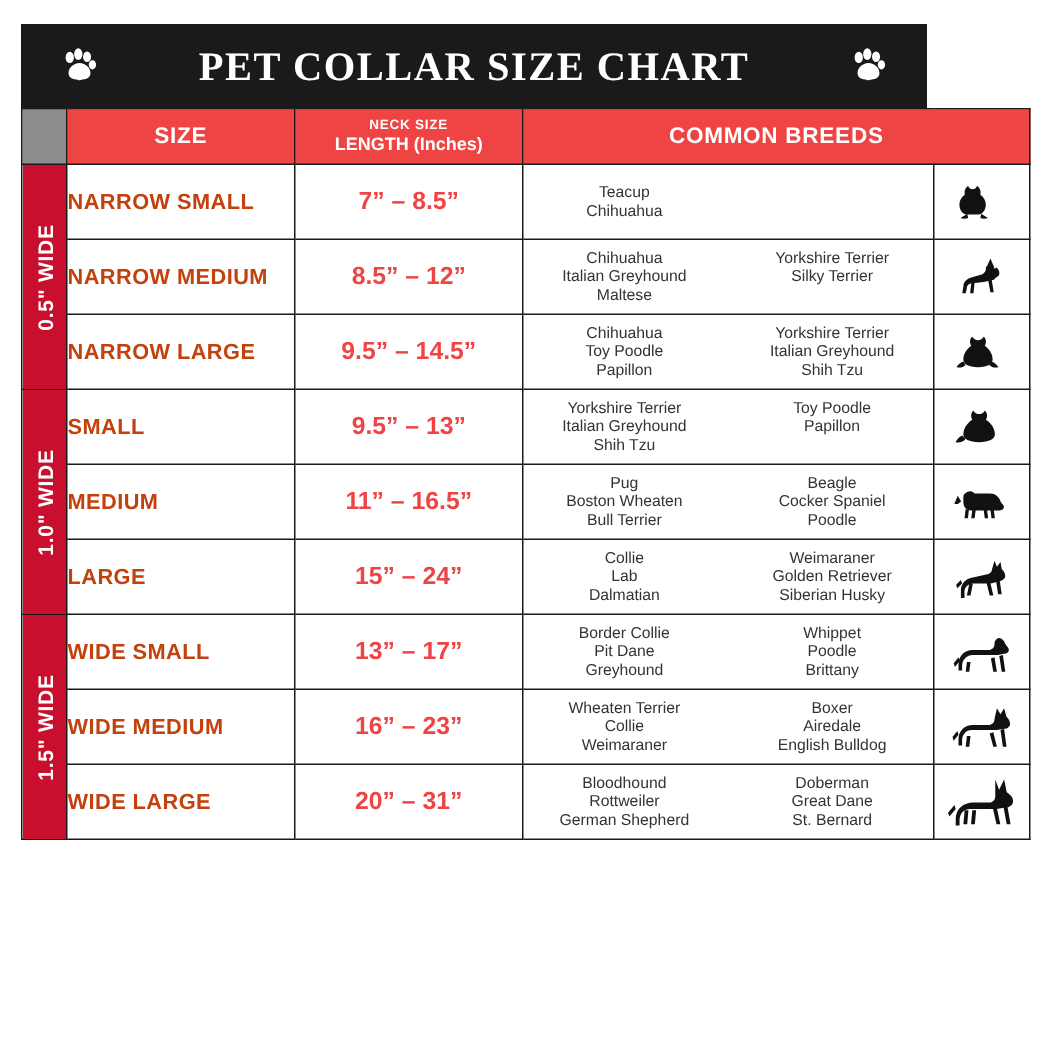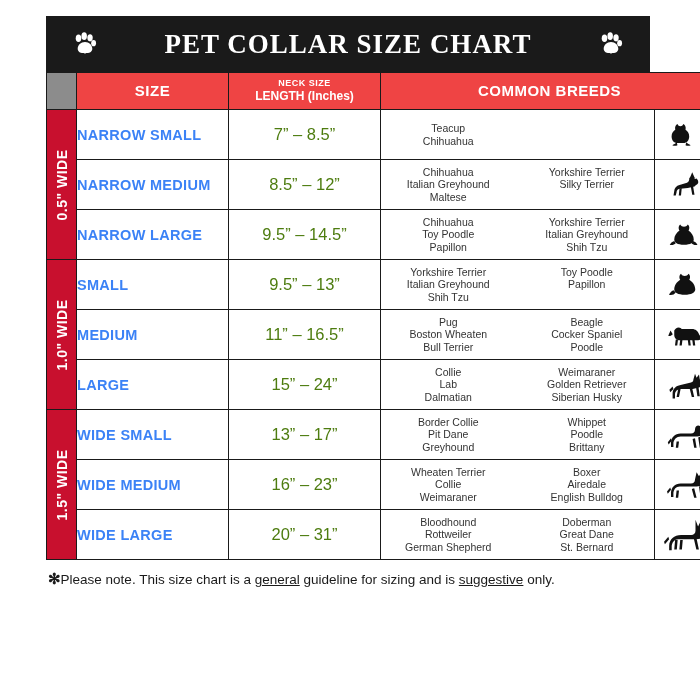--- a/index.html
+++ b/index.html
@@ -13,21 +13,20 @@
     font-family: "Liberation Sans", sans-serif;
     overflow: hidden;
   }
   .page {
     position: relative;
     width: 632px;
     height: 700px;
     background: #ffffff;
     box-sizing: border-box;
     padding: 16px 14px 10px 14px;
-    margin-left: 32px;
   }
 
   
   .header {
     position: relative;
     height: 56px;
     background: #1a1a1a;
     display: flex;
     align-items: center;
     justify-content: center;
@@ -109,28 +108,28 @@
     white-space: nowrap;
     color: #ffffff;
     font-size: 14px;
     font-weight: bold;
     letter-spacing: 0.5px;
   }
 
   .cell-size {
     font-size: 14.5px;
     font-weight: bold;
-    color: #3b82f6;
+    color: #c2410c;
     padding-left: 10px;
     letter-spacing: 0.3px;
   }
   .cell-length {
     font-size: 16.5px;
-    font-weight: normal;
-    color: #4d7c0f;
+    font-weight: bold;
+    color: #ef4444;
     text-align: center;
     font-family: "Liberation Sans", sans-serif;
   }
   .cell-breeds {
     padding: 4px 2px 4px 6px;
   }
   .breed-cols {
     display: flex;
     gap: 4px;
     text-align: center;
@@ -446,18 +445,15 @@
             <path d="M19 26l-1 11h-3l1-11zM25 26l-1 11h-3l1-11zM41 23l3 14h-3l-3-13zM49 20l3 17h-3l-3-16z" fill="#111"></path>
             <path d="M8 22l-5 6 1 3 5-6z" fill="#111"></path>
           </svg>
         </td>
       </tr>
 
     </tbody>
   </table>
 
   <div class="footnote">
-    <div>
-      <span class="star">✻</span><span>Please note. This size chart is a </span><u>general</u><span> guideline for sizing and is </span><u>suggestive</u><span> only.</span>
-    </div>
   </div>
 
 </div>
 
 </body></html>

